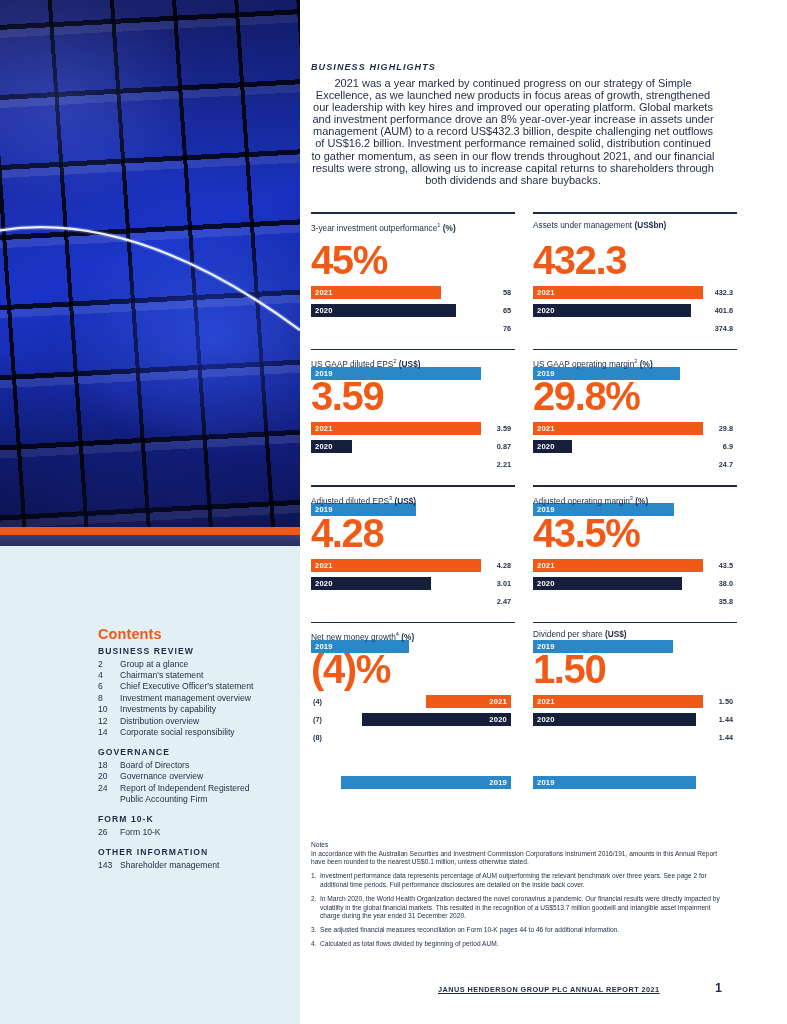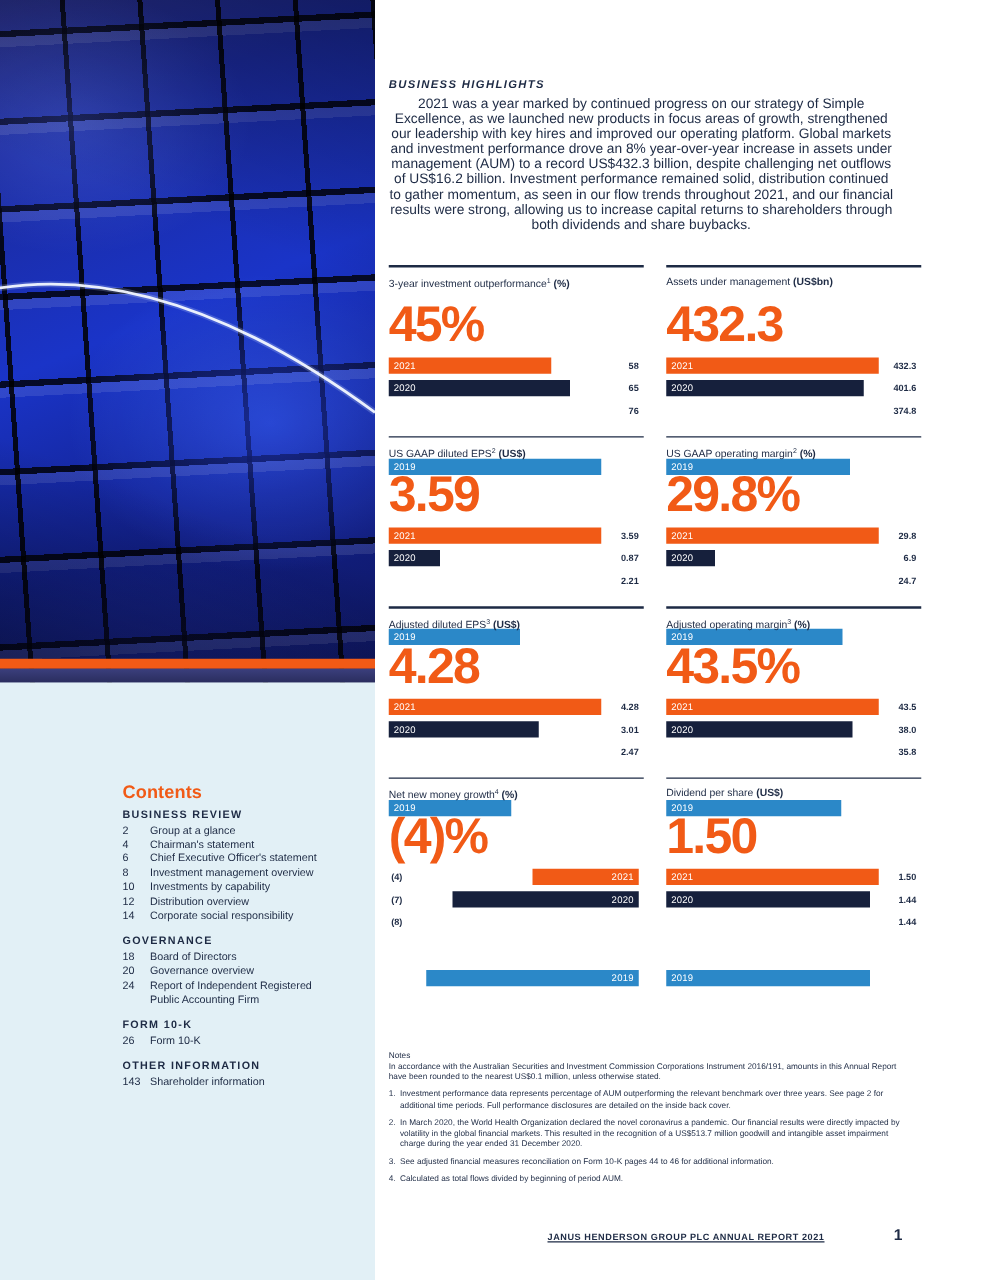--- a/index.html
+++ b/index.html
@@ -79,21 +79,21 @@
   .metric-title sup{font-size:5.6px;vertical-align:super;}
   .metric-big{font-size:40px;line-height:40px;font-weight:bold;color:#f15a16;letter-spacing:-1.4px;
               height:56px;display:flex;align-items:center;}
 
   .bars{margin-top:-2px;}
   .bar-row{display:flex;align-items:center;height:13px;margin-bottom:5px;}
   .bar-track{width:170px;position:relative;height:13px;}
   .bar{position:absolute;top:0;height:13px;display:flex;align-items:center;}
   .bar.pos{left:0;justify-content:flex-start;}
   .bar.neg{right:0;justify-content:flex-end;}
-  .bar-year{font-size:7.6px;font-weight:normal;color:#ffffff;padding:0 4px;letter-spacing:.2px;}
+  .bar-year{font-size:7.6px;font-weight:bold;color:#ffffff;padding:0 4px;letter-spacing:.2px;}
   .c-2021{background:#f15a16;}
   .c-2020{background:#16203c;}
   .c-2019{background:#2b88c8;margin-top:45px;}
   .bar-val{font-size:7.3px;font-weight:bold;color:#1d2a44;width:30px;text-align:right;}
   .bar-val.left{width:28px;text-align:left;padding-left:2px;}
 
   
   .notes{position:absolute;left:11px;top:841px;width:420px;}
   .notes-h{font-size:6.6px;color:#1d2a44;line-height:8.6px;}
   .notes-p{font-size:6.6px;color:#1d2a44;line-height:8.8px;}
@@ -182,21 +182,21 @@
           <div class="toc-head">FORM 10-K</div>
           <div class="toc-row">
             <span class="toc-num">26</span>
             <span class="toc-label">Form 10-K</span>
           </div>
         </div>
         <div class="toc-group">
           <div class="toc-head">OTHER INFORMATION</div>
           <div class="toc-row">
             <span class="toc-num">143</span>
-            <span class="toc-label">Shareholder information</span>
+            <span class="toc-label">Shareholder management</span>
           </div>
         </div>
       </div>
   </div>
 
   <div class="right-col">
 
     <div class="intro">
       <div class="intro-head">BUSINESS HIGHLIGHTS</div>
       <div class="intro-body">2021 was a year marked by continued progress on our strategy of Simple Excellence, as we launched new products in focus areas of growth, strengthened our leadership with key hires and improved our operating platform. Global markets and investment performance drove an 8% year-over-year increase in assets under management (AUM) to a record US$432.3 billion, despite challenging net outflows of US$16.2 billion. Investment performance remained solid, distribution continued to gather momentum, as seen in our flow trends throughout 2021, and our financial results were strong, allowing us to increase capital returns to shareholders through both dividends and share buybacks.</div>

